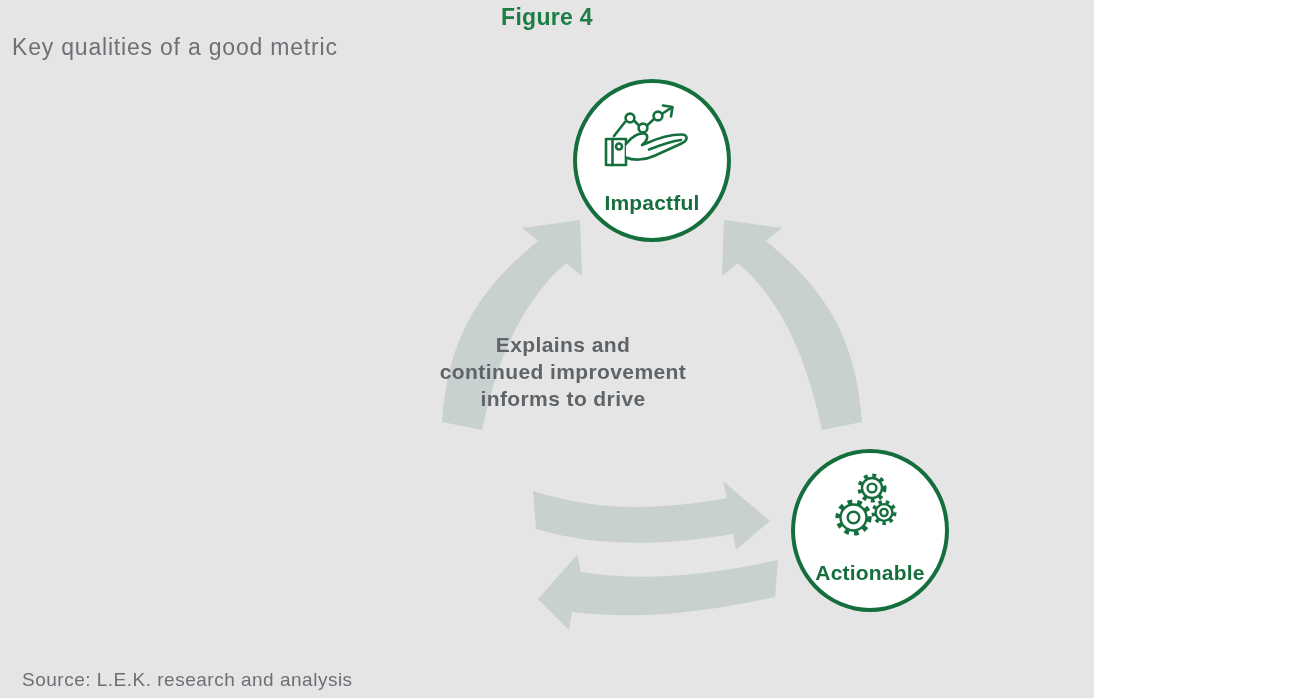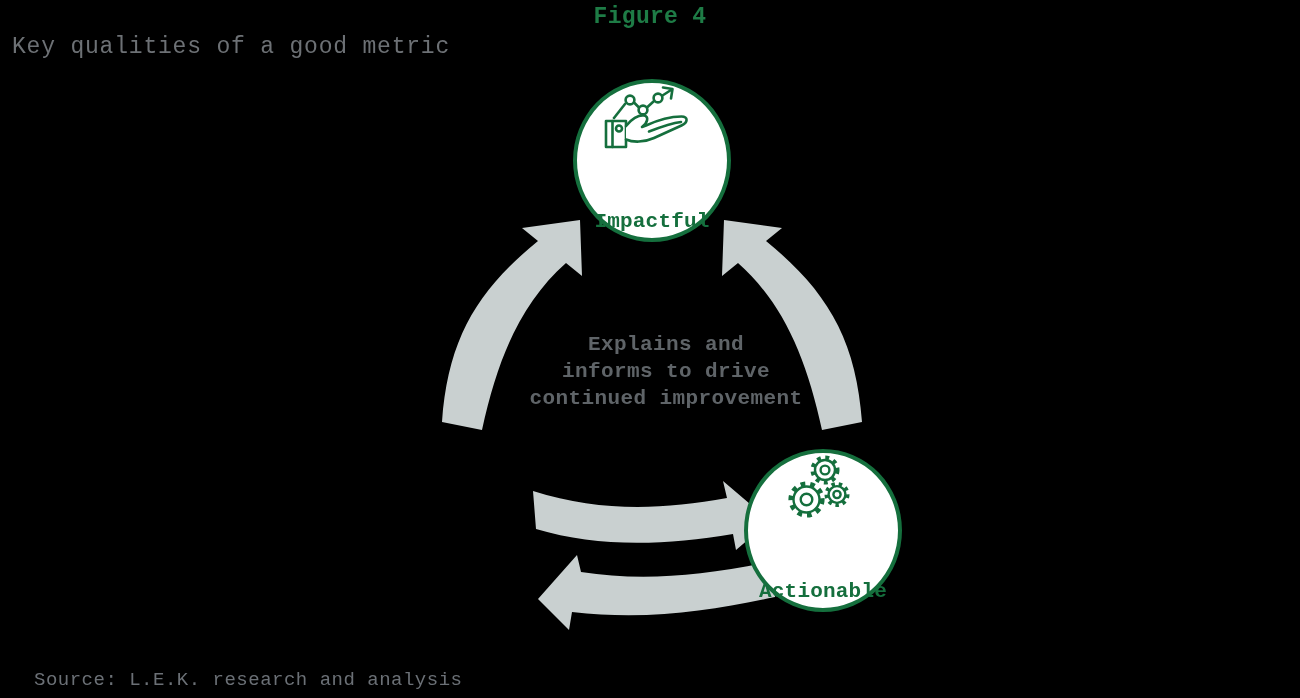--- a/index.html
+++ b/index.html
@@ -6,24 +6,24 @@
     --green:#156f3d;
     --title-green:#1e7c46;
     --subtitle-gray:#6d7175;
     --center-gray:#5f6468;
     --source-gray:#6b7076;
     --arrow-gray:#c9d0d0;
   }
   html,body{margin:0;padding:0;background:#fff;}
   .canvas{
     position:relative;
-    width:1300px;height:698px;
-    background:#000000;
+    width:1094px;height:698px;
+    background:#e5e5e5;
     overflow:hidden;
-    font-family:Liberation Mono, monospace;
+    font-family:Liberation Sans, sans-serif;
   }
   .fig-title{
     position:absolute;top:4px;left:0;width:100%;
     text-align:center;
     font-size:23px;font-weight:bold;
     color:var(--title-green);
     letter-spacing:0.3px;
   }
   .fig-subtitle{
     position:absolute;top:34px;left:12px;width:100%;
@@ -34,44 +34,44 @@
   }
   .arrow-layer{position:absolute;left:0;top:0;}
   .arrow{fill:var(--arrow-gray);stroke:none;}
   .node{
     position:absolute;
     width:150px;height:150px;
     border:4px solid var(--green);
     border-radius:50%;
     background:#fff;
     display:flex;flex-direction:column;
-    align-items:center;justify-content:space-between;
+    align-items:center;justify-content:center;
     gap:16px;padding-bottom:5px;box-sizing:content-box;
   }
   .node-impactful{left:573px;top:79px;}
   .node-explainable{left:357px;top:449px;}
-  .node-actionable{left:744px;top:449px;}
+  .node-actionable{left:791px;top:449px;}
   .node-label{
     font-size:21px;font-weight:bold;
     color:var(--green);
     letter-spacing:0.2px;
   }
   .icon-svg{display:block;}
   .icon-svg .st{stroke:var(--green);fill:none;}
   .center-caption{
     position:absolute;top:331px;left:0;width:100%;
     text-align:center;
     font-size:21px;font-weight:bold;
     line-height:27px;
     color:var(--center-gray);
     letter-spacing:0.4px;
     margin-left:16px;
   }
   .source-note{
-    position:absolute;left:34px;top:669px;
+    position:absolute;left:22px;top:669px;
     font-size:19px;
     color:var(--source-gray);
     letter-spacing:0.5px;
   }
 </style>
 </head>
 <body>
 
 <div class="canvas">
 
@@ -119,19 +119,19 @@
         <circle cx="33.5" cy="46.5" r="15.6" stroke-width="5" stroke-dasharray="4.6,5"></circle>
         <circle cx="33.5" cy="46.5" r="13" fill="#fff"></circle>
         <circle cx="33.5" cy="46.5" r="5.8" fill="#fff"></circle>
       </g>
     </svg>
     <div class="node-label">Actionable</div>
   </div>
 
   <div class="center-caption">
     <div>Explains and</div>
+    <div>continued improvement</div>
     <div>informs to drive</div>
-    <div>continued improvement</div>
   </div>
 
   <div class="source-note">Source: L.E.K. research and analysis</div>
 
 </div>
 
 </body></html>

